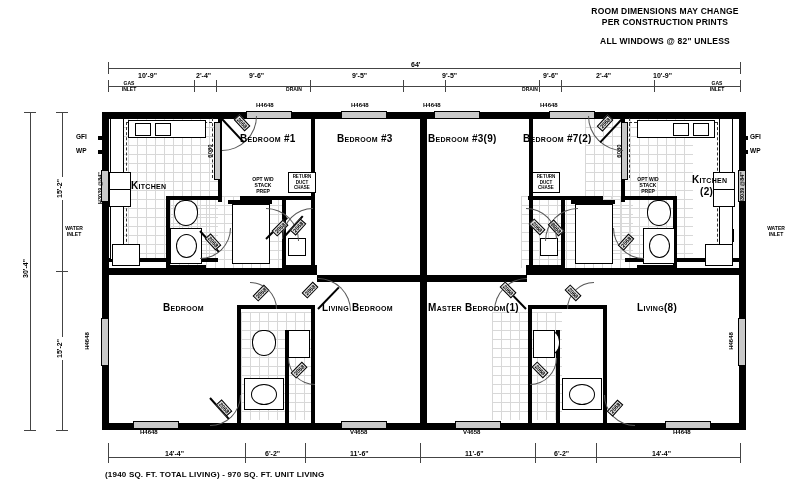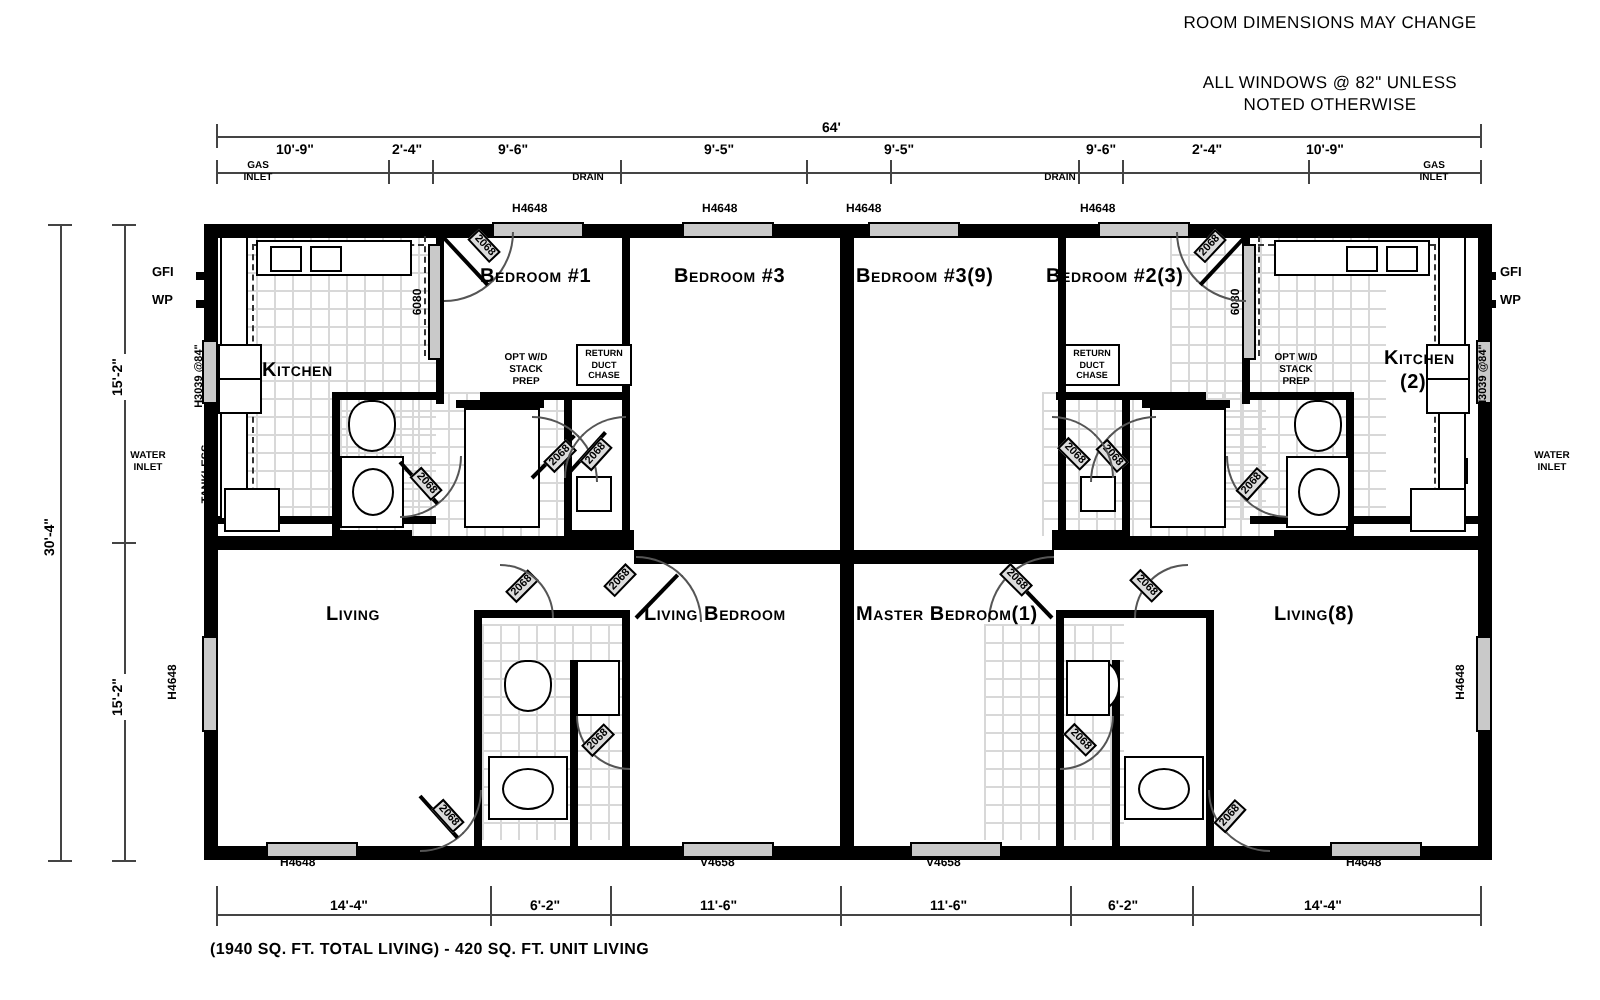--- a/index.html
+++ b/index.html
@@ -1,21 +1,21 @@
 <!DOCTYPE html>
 <html><head>
 <meta charset="utf-8">
 <style>
   html,body{margin:0;padding:0;background:#ffffff;}
   body{width:800px;height:500px;overflow:hidden;
        font-family:"Liberation Sans","DejaVu Sans",sans-serif;color:#000;}
   #stage{position:relative;width:800px;height:500px;}
 
   
-  .note{position:absolute;text-align:center;font-size:8.5px;font-weight:normal;
+  .note{position:absolute;text-align:center;font-size:8.5px;font-weight:bold;
         line-height:11px;letter-spacing:.2px;}
 
   
   .wallH{position:absolute;background:#000;height:7px;}
   .wallV{position:absolute;background:#000;width:7px;}
   .wallH.thin{height:4px;}
   .wallV.thin{width:4px;}
 
   
   .dimline{position:absolute;background:#444;height:1px;}
@@ -79,24 +79,24 @@
   .cab{position:absolute;border:1px solid #000;background:#fff;}
   .range{position:absolute;border:1px solid #000;background:#fff;}
 </style>
 </head>
 <body>
 
 <div id="stage">
 
   <div class="note" style="left:540px;top:6px;width:250px;">
     <div>ROOM DIMENSIONS MAY CHANGE</div>
+    <div>PER CONSTRUCTION PRINTS</div>
   </div>
   <div class="note" style="left:540px;top:36px;width:250px;">
     <div>ALL WINDOWS @ 82" UNLESS</div>
-    <div>NOTED OTHERWISE</div>
   </div>
 
   <div class="dimline" style="left:108px;top:68px;width:632px;"></div>
   <div class="tick" style="left:108px;top:62px;height:12px;"></div>
   <div class="tick" style="left:740px;top:62px;height:12px;"></div>
   <div class="dimtxt" style="left:409px;top:61px;">64'</div>
 
   <div class="dimline" style="left:108px;top:86px;width:632px;"></div>
 
   <div class="tick" style="left:108px;top:80px;height:12px;"></div>
@@ -360,38 +360,38 @@
        border-bottom:none;border-right:none;border-radius:100% 0 0 0;"></div>
   <div class="dtag" style="left:565px;top:289px;transform:rotate(45deg);">2068</div>
 
   <div class="room" style="left:131px;top:180px;">Kitchen</div>
   <div class="room" style="left:692px;top:174px;">Kitchen</div>
   <div class="room" style="left:700px;top:186px;">(2)</div>
 
   <div class="room" style="left:240px;top:133px;">Bedroom #1</div>
   <div class="room" style="left:337px;top:133px;">Bedroom #3</div>
   <div class="room" style="left:428px;top:133px;">Bedroom #3(9)</div>
-  <div class="room" style="left:523px;top:133px;">Bedroom #2(3)</div>
-
-  <div class="room" style="left:163px;top:302px;">Living</div>
+  <div class="room" style="left:523px;top:133px;">Bedroom #7(2)</div>
+
+  <div class="room" style="left:163px;top:302px;">Bedroom</div>
   <div class="room" style="left:322px;top:302px;">Living Bedroom</div>
   <div class="room" style="left:428px;top:302px;">Master Bedroom(1)</div>
   <div class="room" style="left:637px;top:302px;">Living(8)</div>
 
   <div class="dimline" style="left:108px;top:457px;width:632px;"></div>
   <div class="tick" style="left:108px;top:443px;height:20px;"></div>
   <div class="tick" style="left:245px;top:443px;height:20px;"></div>
   <div class="tick" style="left:305px;top:443px;height:20px;"></div>
   <div class="tick" style="left:420px;top:443px;height:20px;"></div>
   <div class="tick" style="left:535px;top:443px;height:20px;"></div>
   <div class="tick" style="left:596px;top:443px;height:20px;"></div>
   <div class="tick" style="left:740px;top:443px;height:20px;"></div>
 
   <div class="dimtxt" style="left:163px;top:450px;">14'-4"</div>
   <div class="dimtxt" style="left:263px;top:450px;">6'-2"</div>
   <div class="dimtxt" style="left:348px;top:450px;">11'-6"</div>
   <div class="dimtxt" style="left:463px;top:450px;">11'-6"</div>
   <div class="dimtxt" style="left:552px;top:450px;">6'-2"</div>
   <div class="dimtxt" style="left:650px;top:450px;">14'-4"</div>
 
-  <div class="footer" style="left:105px;top:470px;">(1940 SQ. FT.  TOTAL LIVING) - 420 SQ. FT.  UNIT LIVING</div>
+  <div class="footer" style="left:105px;top:470px;">(1940 SQ. FT.  TOTAL LIVING) - 970 SQ. FT.  UNIT LIVING</div>
 
 </div>
 
 </body></html>

